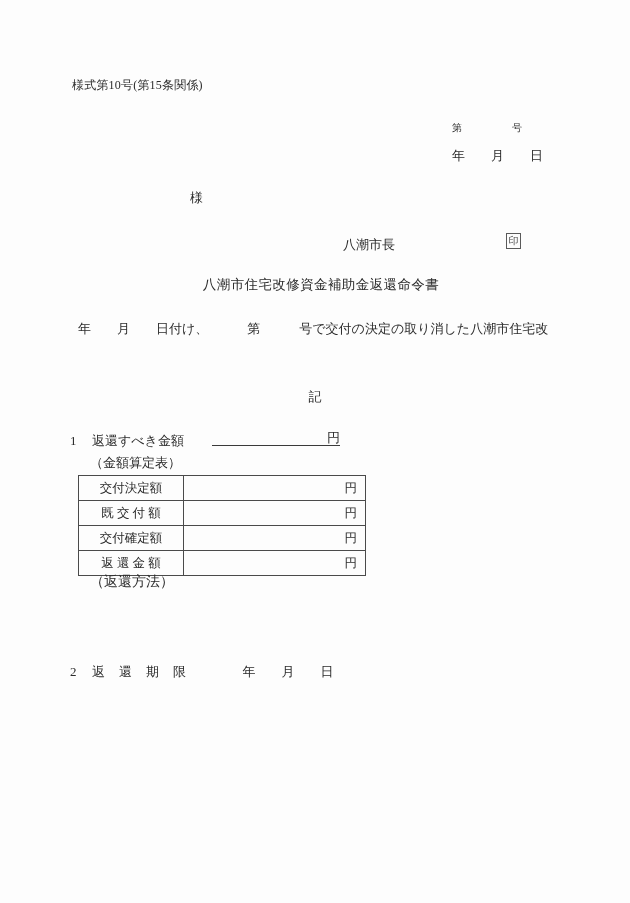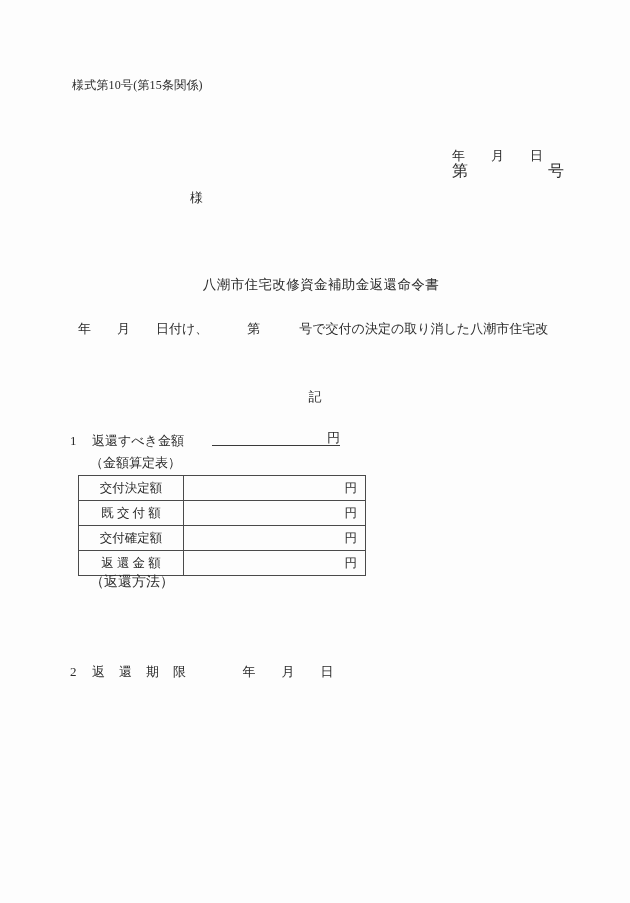--- a/index.html
+++ b/index.html
@@ -33,22 +33,21 @@
     left: 72px;
     top: 79px;
     font-size: 12px;
     letter-spacing: 0.2px;
   }
 
   
   .doc-no {
     left: 452px;
     top: 123px;
-    font-size: 16px;
-    margin-top: 40px;
+    font-size: 10px;
   }
   .doc-date {
     left: 452px;
     top: 149px;
     font-size: 13px;
   }
 
   
   .addressee {
     left: 190px;
@@ -216,20 +215,24 @@
 <div class="page">
 
   <div class="abs form-code">様式第10号(第15条関係)</div>
 
   <div class="abs doc-no">第　　　　　号</div>
 
   <div class="abs doc-date">年　　月　　日</div>
 
   <div class="abs addressee">様</div>
 
+  <div class="issuer-row">
+    <span class="issuer-name">八潮市長</span>
+    <span class="seal-box">印</span>
+  </div>
 
   <div class="doc-title">八潮市住宅改修資金補助金返還命令書</div>
 
   <div class="abs body-line1">年　　月　　日付け、　　　第　　　号で交付の決定の取り消した八潮市住宅改</div>
 
 
   <div class="ki-mark">記</div>
 
   <div class="item1-row">
     <span class="item1-num">1</span>

